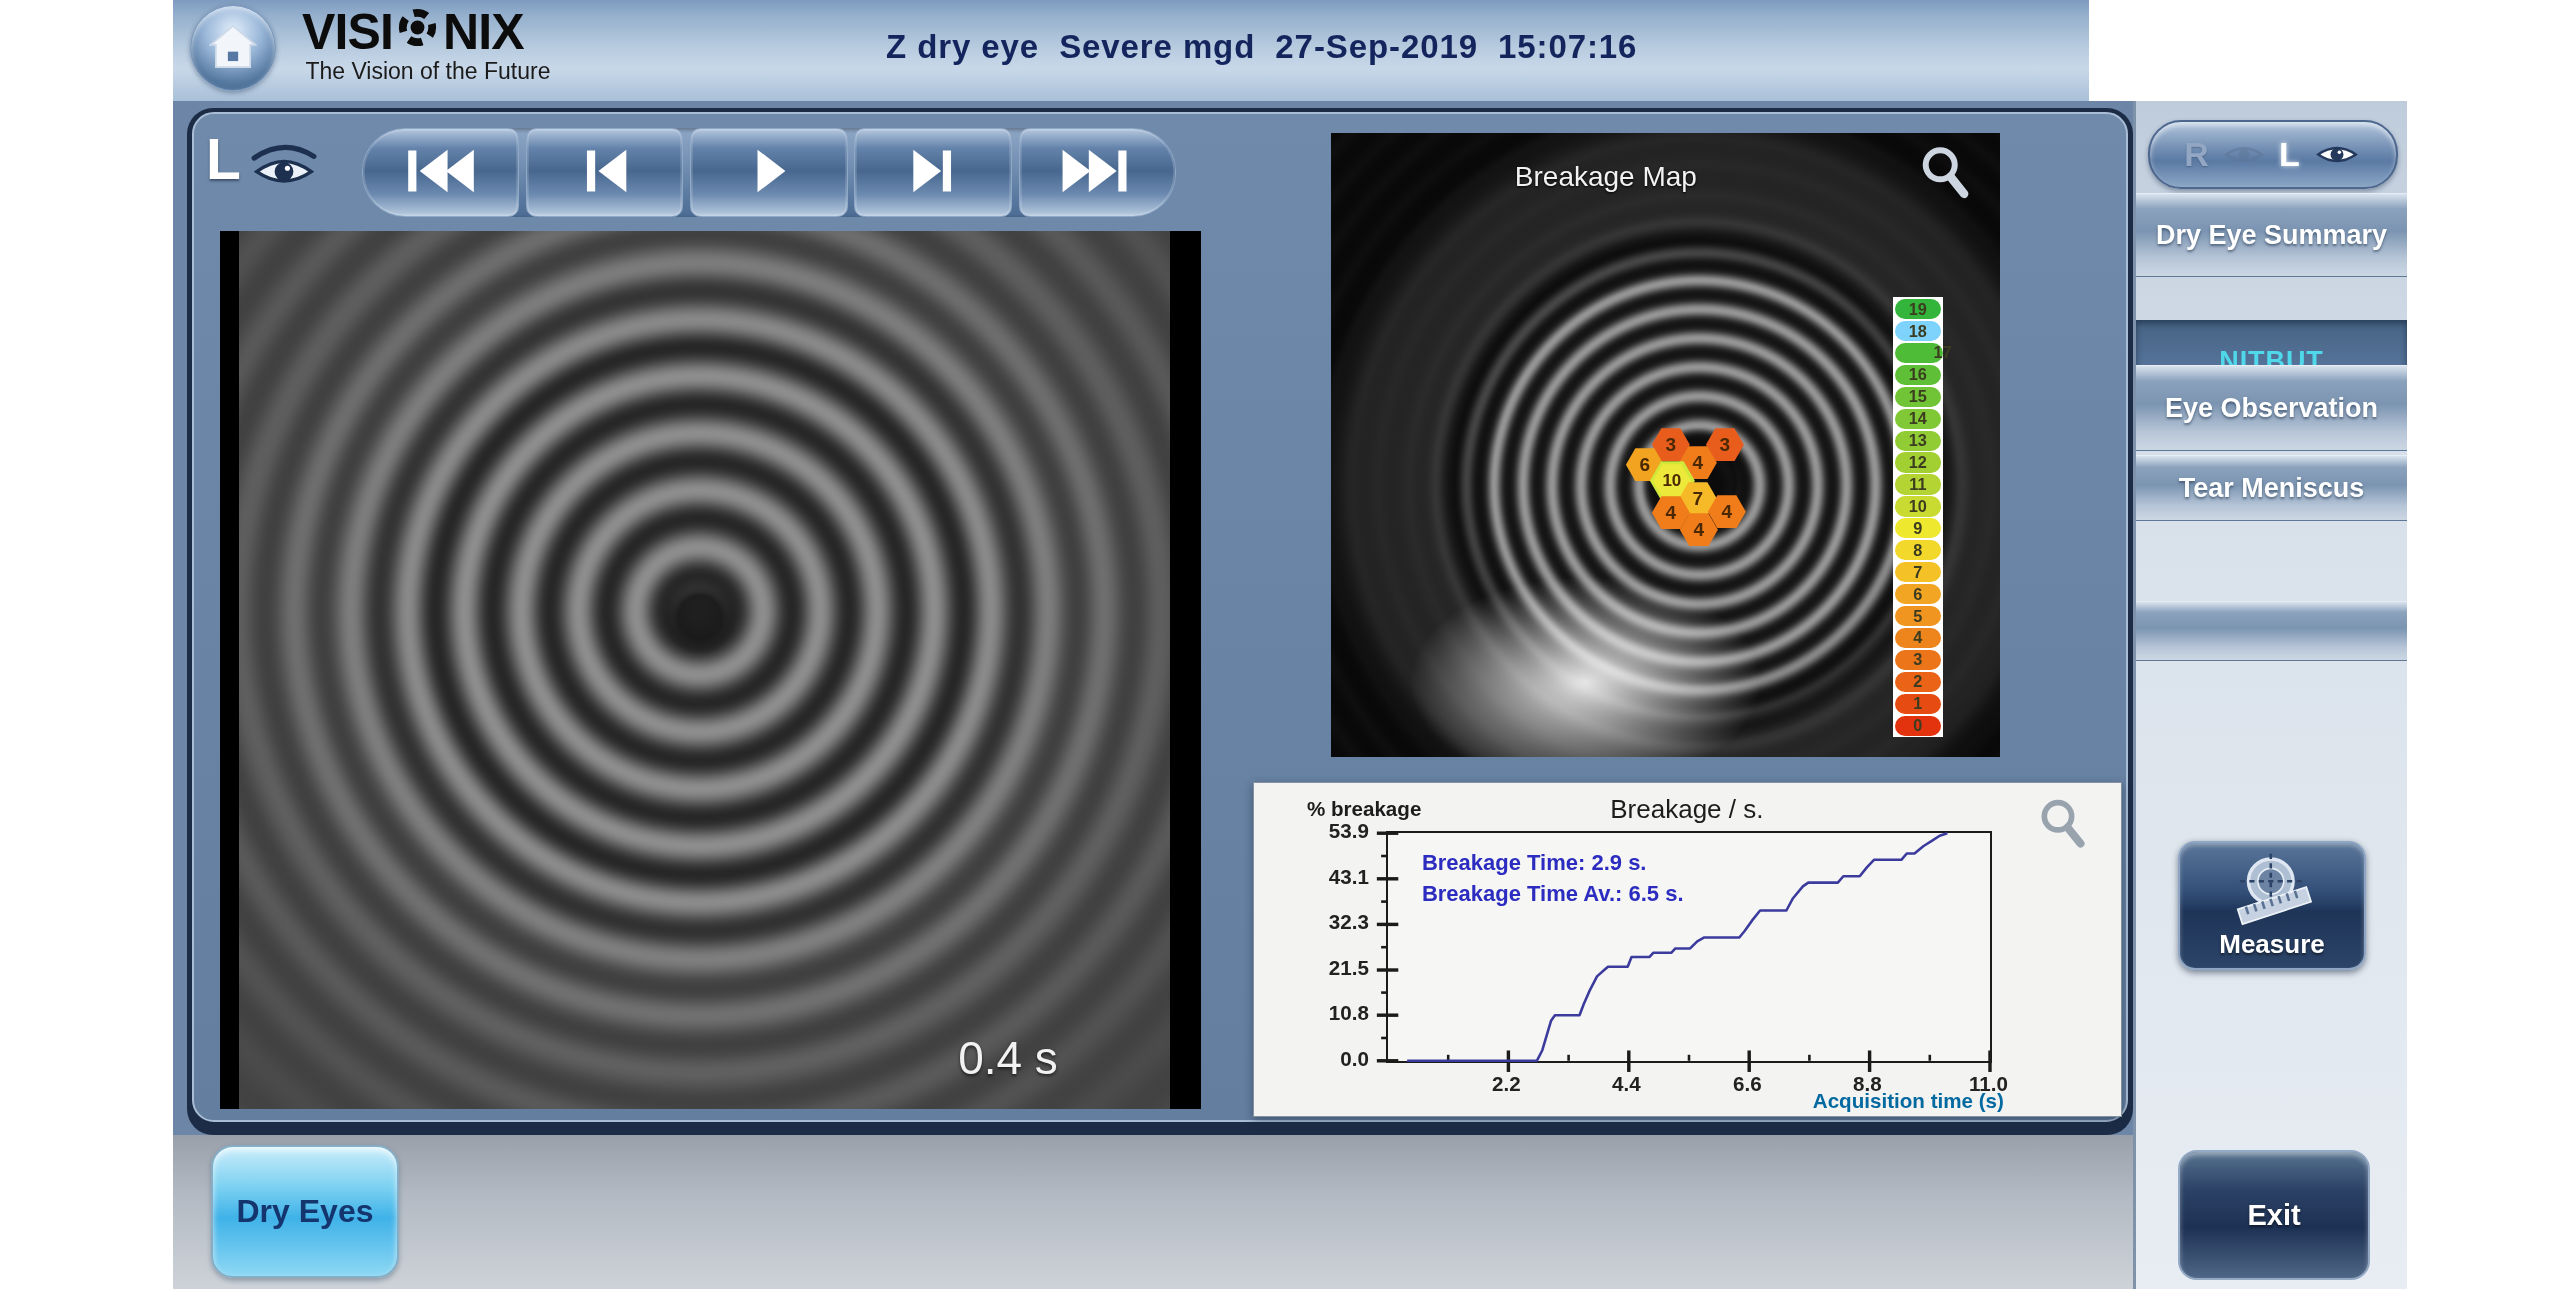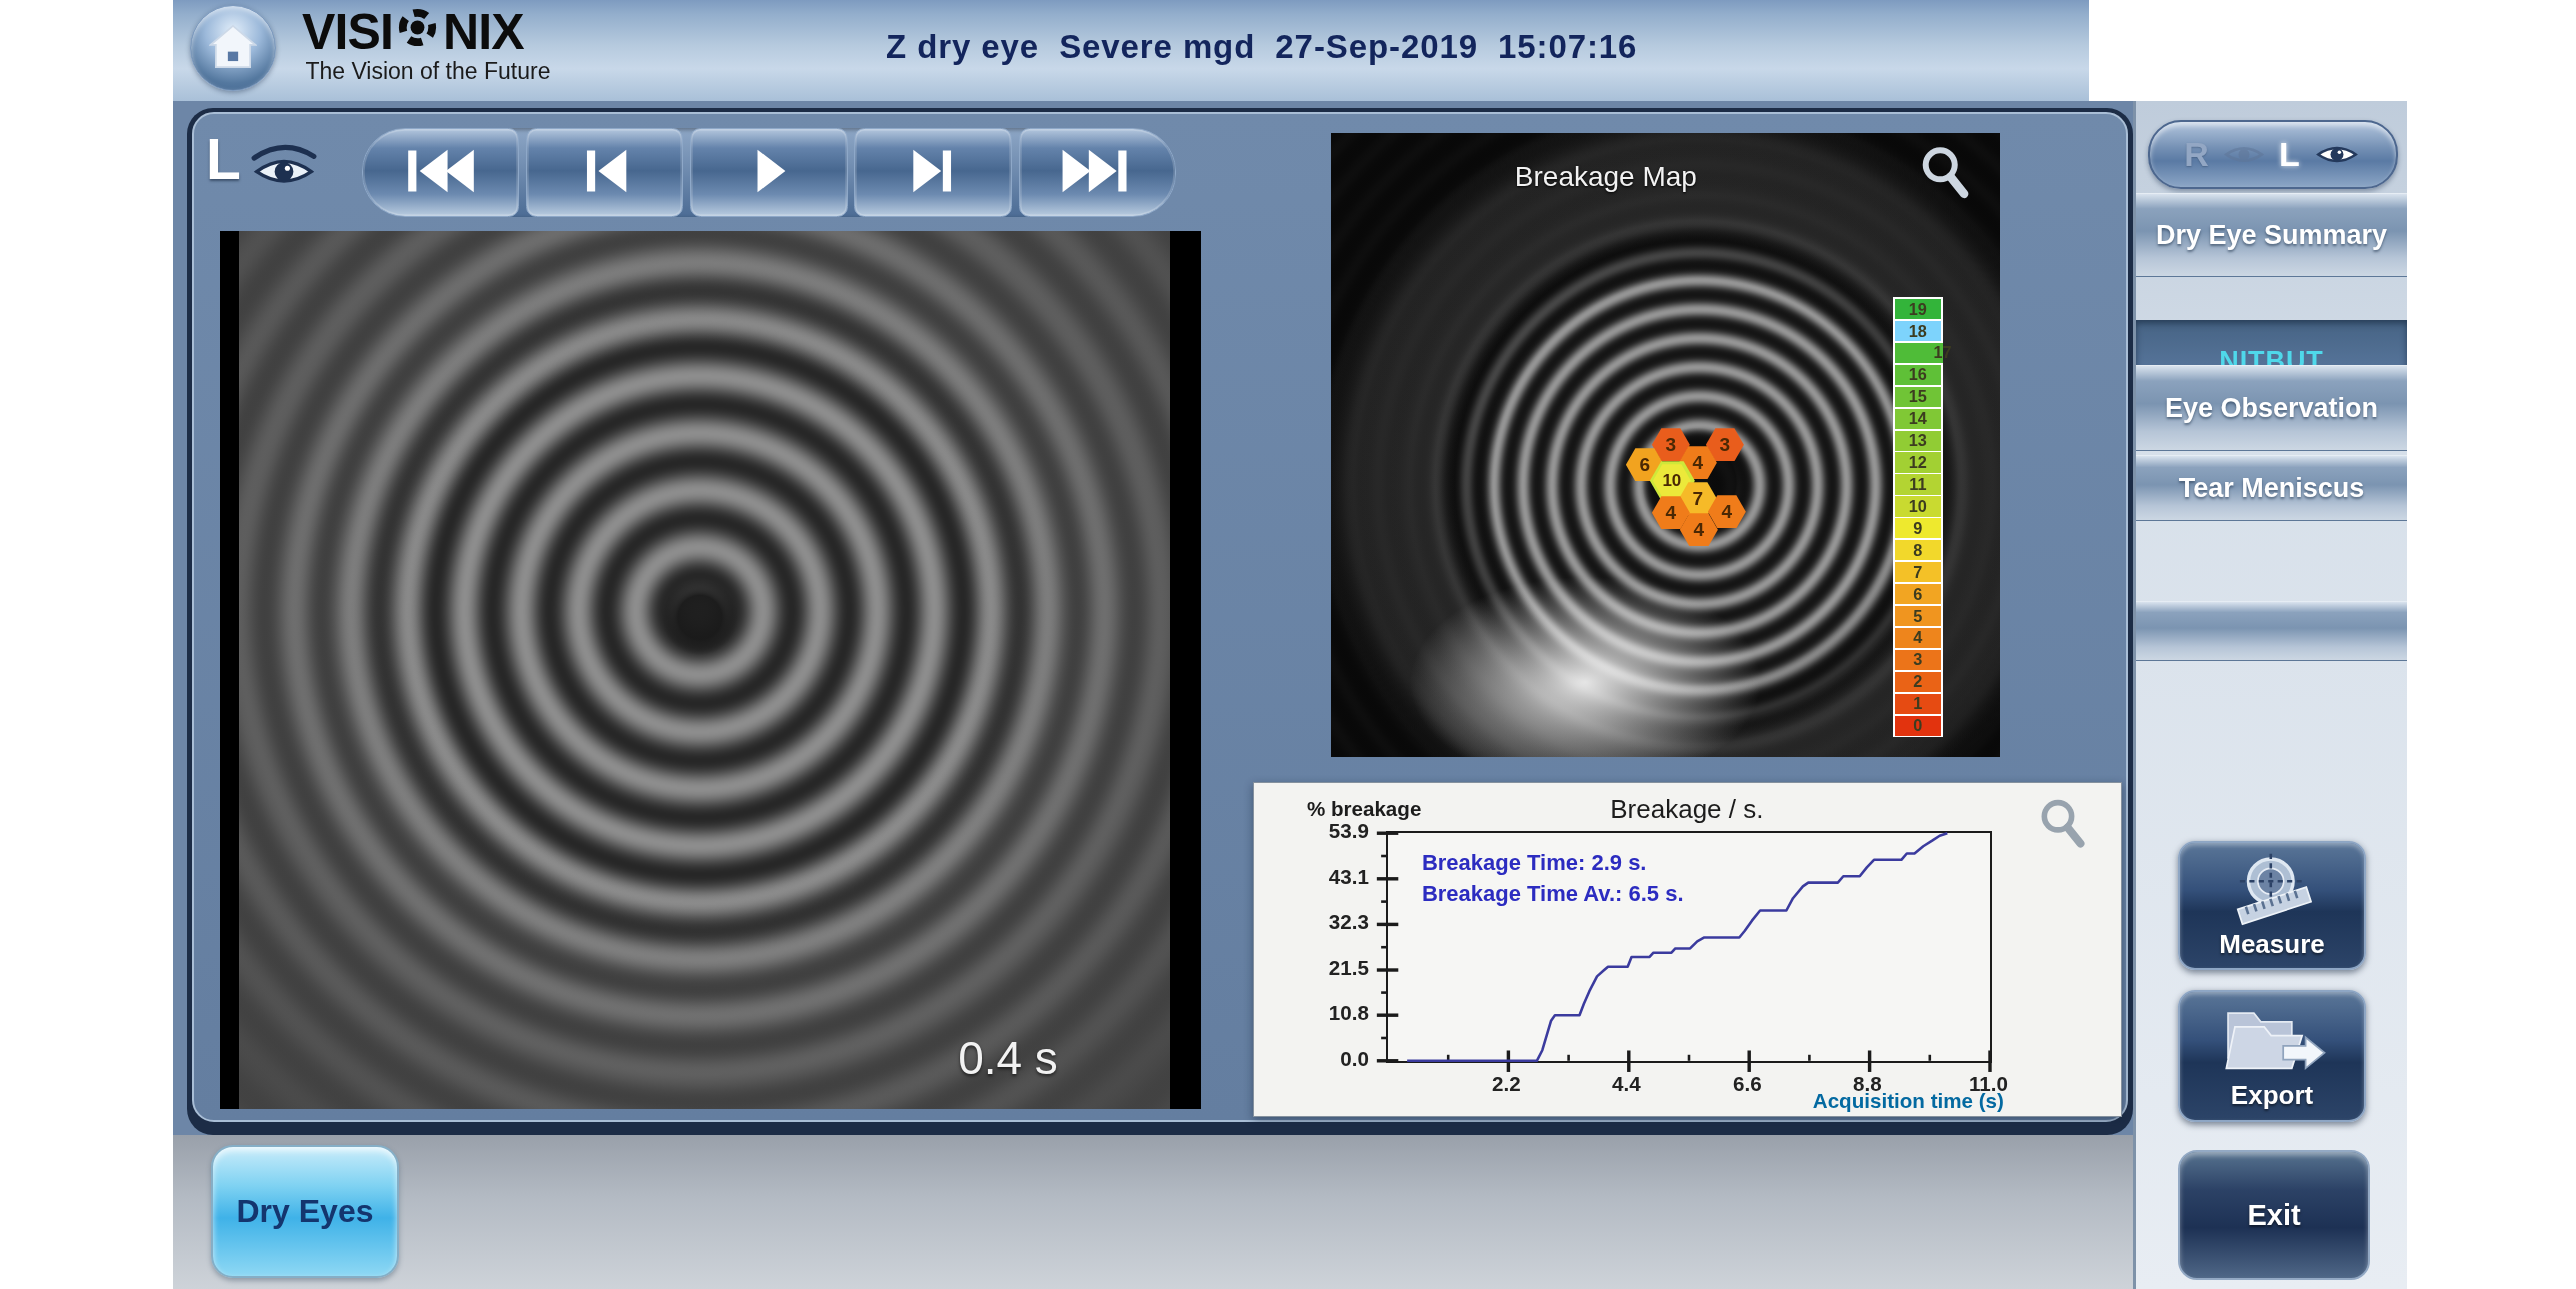--- a/index.html
+++ b/index.html
@@ -69,21 +69,21 @@
     radial-gradient(circle at 54.7% 56%,rgba(0,0,0,0) 0 242px,rgba(140,140,140,.22) 262px,rgba(140,140,140,.2) 343px,rgba(0,0,0,0) 382px),
     radial-gradient(circle at 54.7% 56%,rgba(10,10,10,.95) 0 39px,rgba(10,10,10,0) 55px),
     radial-gradient(circle at 54.7% 56%,rgba(0,0,0,0) 0 204px,rgba(10,10,10,.78) 239px,rgba(8,8,8,.96) 292px);}
   .bmap-title{position:absolute;left:129px;top:27.5px;width:292px;text-align:center;font-size:28px;
     color:#f2f2f2;text-shadow:0 0.9px 2.6px #000;}
   .mag{position:absolute;cursor:pointer;}
   .bmap .mag{right:29px;top:10.3px;}
   .cscale{position:absolute;left:562px;top:164px;width:50px;height:440px;background:#ffffff;
     padding:1.7px;box-sizing:border-box;display:flex;flex-direction:column;gap:1.7px;}
   .cscale .cell{flex:1;display:flex;align-items:center;justify-content:center;
-    font-size:16.3px;font-weight:bold;color:#3c3c20;}
+    font-size:16.3px;font-weight:bold;color:#3c3c20;border-radius:10px;}
   .hex{position:absolute;display:flex;align-items:center;justify-content:center;
     clip-path:polygon(25% 0%,75% 0%,100% 50%,75% 100%,25% 100%,0% 50%);
     font-weight:bold;color:#4a2804;}
   .hexring{position:absolute;clip-path:polygon(25% 0%,75% 0%,100% 50%,75% 100%,25% 100%,0% 50%);
     background:#cfe83a;}
 
   
   .chart{position:absolute;left:1059px;top:668px;width:867px;height:333px;background:#f3f3f1;
     border:1.7px solid #85919e;box-shadow:0 3.4px 8.6px rgba(15,30,55,.45);}
   .chart .title{position:absolute;left:304px;top:10.3px;width:258px;text-align:center;
@@ -363,30 +363,20 @@
                 <line x1="70" y1="54" x2="70" y2="63"></line>
                   <line x1="80" y1="54" x2="80" y2="63"></line>
                 <line x1="90" y1="54" x2="90" y2="63"></line>
               </g>
             </g>
           </svg>
         </span>
         <span class="lab">Measure</span>
       </div>
 
-      <div class="action-btn" style="top:889px;height:128px;">
-        <span>
-          <svg width="112" height="76" viewBox="0 0 130 88">
-            <path d="M14 14 L44 14 L52 24 L88 24 L88 66 L14 66 Z" fill="#b9c4d8" stroke="#e4eaf2" stroke-width="2"></path>
-            <path d="M22 30 L56 30 L64 40 L100 40 L88 78 L12 78 Z" fill="#cdd6e5" stroke="#eef2f8" stroke-width="2"></path>
-            <polygon points="78,52 104,52 104,42 126,60 104,78 104,68 78,68" fill="#f2f6fb" stroke="#8fa3bd" stroke-width="2"></polygon>
-          </svg>
-        </span>
-        <span class="lab">Export</span>
-      </div>
 
       <div class="exit-btn">
         <span>Exit</span>
       </div>
     </div>
 
     <div class="bottombar">
       <div class="dryeyes-btn">
         <span>Dry Eyes</span>
       </div>

